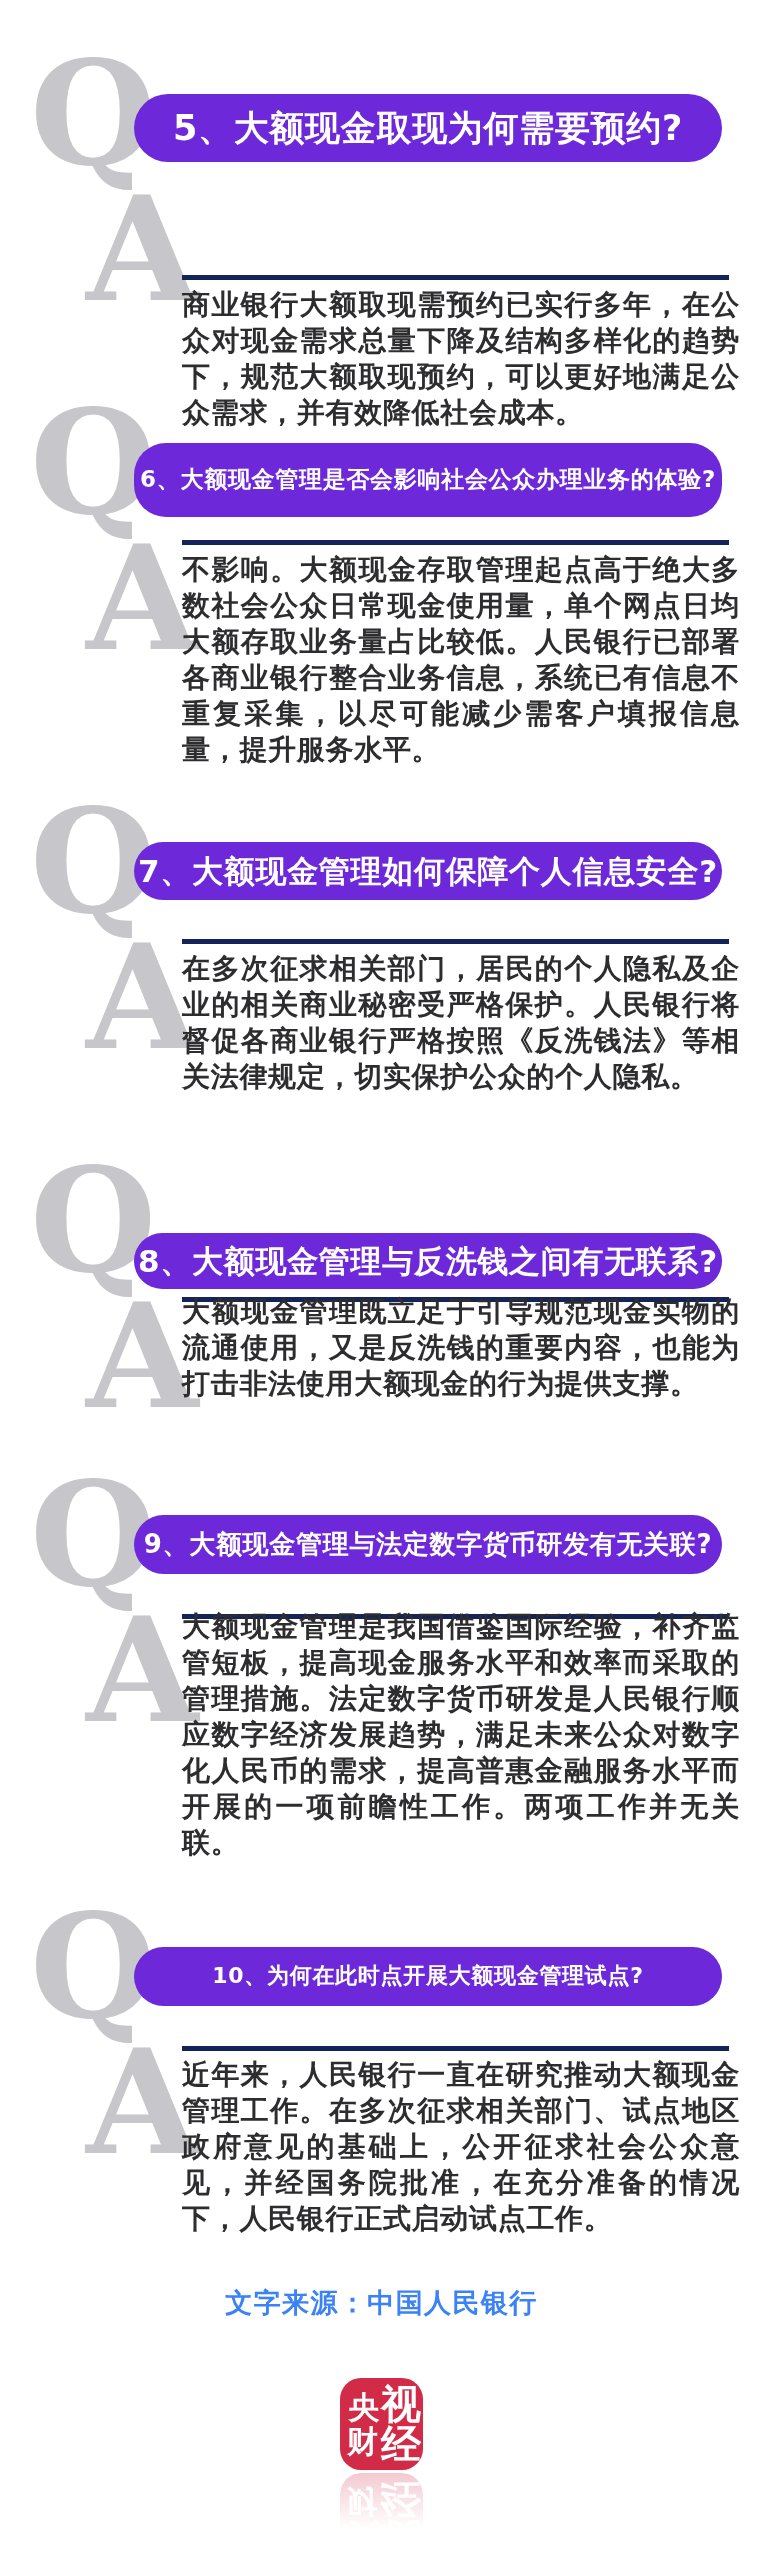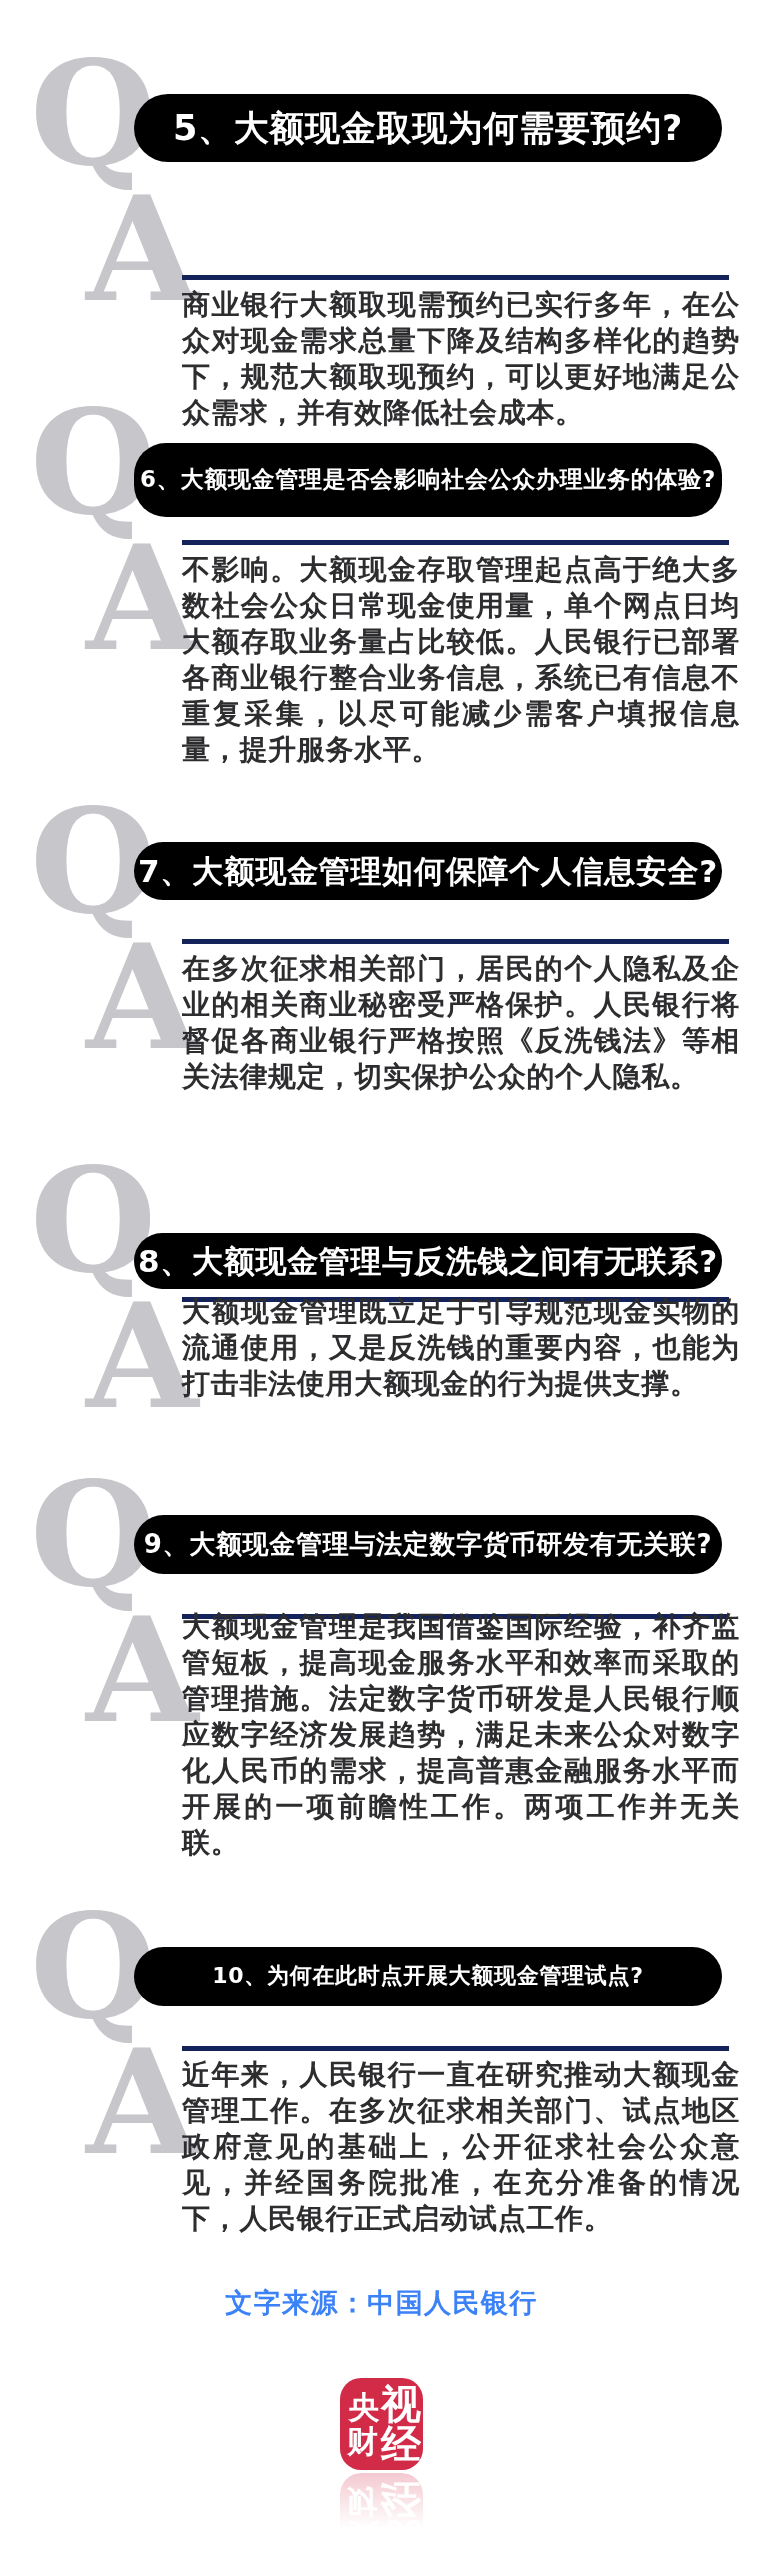--- a/index.html
+++ b/index.html
@@ -22,21 +22,21 @@
     user-select:none;
     z-index:0;
   }
   .wm-q{left:30px;top:-53px;font-size:145px;}
   .wm-a{left:86px;top:83px;font-size:145px;}
   
   .qbar{
     position:absolute;
     left:134px;top:0;
     width:588px;height:59px;
-    background:#000000;
+    background:#6d28d9;
     border-radius:32px;
     display:flex;align-items:center;justify-content:center;
     padding:0 18.4px;
     box-sizing:border-box;
     z-index:2;
   }
   .qtext{
     color:#ffffff;
     font-weight:bold;
     letter-spacing:0.7px;

